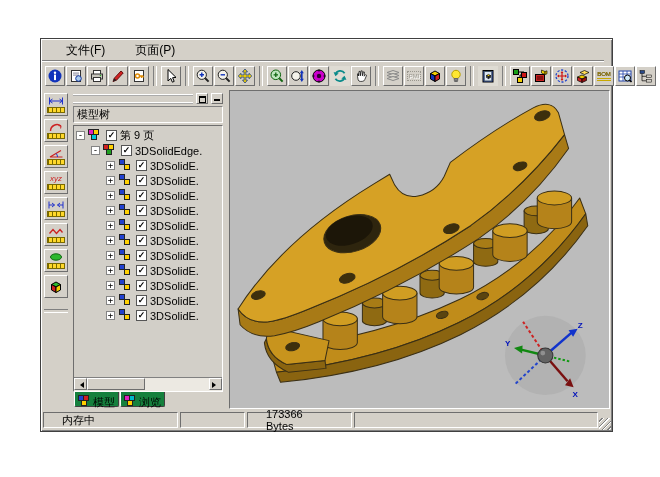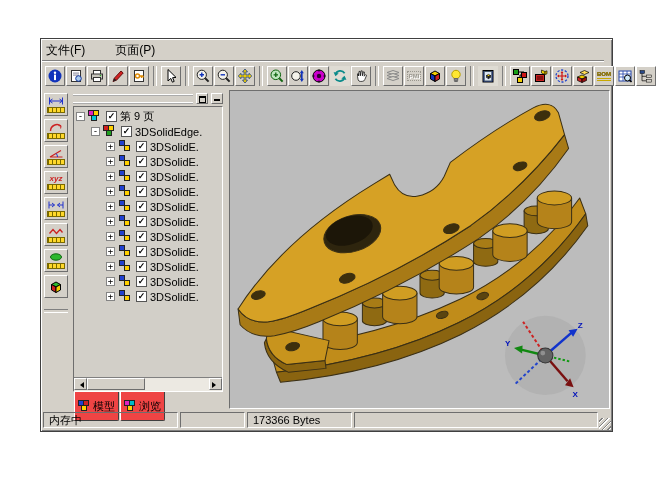--- a/index.html
+++ b/index.html
@@ -3,30 +3,30 @@
 <meta charset="utf-8">
 <style>
   html,body{margin:0;padding:0}
   body{width:660px;height:477px;background:#ffffff;font-family:"Liberation Sans",sans-serif;position:relative;overflow:hidden}
   .window{position:absolute;left:40px;top:38px;width:573px;height:394px;background:#d4d0c8;
     border:1px solid #404040;box-shadow:inset 1px 1px 0 #ffffff, inset -1px -1px 0 #808080;
     display:flex;flex-direction:column;box-sizing:border-box}
   
   .r{border:1px solid;border-color:#ffffff #6e6e6e #6e6e6e #ffffff}
   
-  .menubar{height:20px;display:flex;align-items:center;padding-left:0;gap:22px;font-size:12px;color:#000;
+  .menubar{height:20px;display:flex;align-items:center;padding-left:20px;gap:22px;font-size:12px;color:#000;
     border-bottom:1px solid #808080;box-shadow:0 1px 0 #ffffff;margin:1px 8px 0 1px}
   .menuitem{padding:1px 4px;cursor:default}
   
   .toolbar{height:28px;display:flex;align-items:center;padding:0 3px;gap:1px;margin:1px 1px 0 1px}
   .tb{width:20px;height:20px;background:#d4d0c8;display:flex;align-items:center;justify-content:center;box-sizing:border-box;flex:none}
   .tb.pressed{border-color:#6e6e6e #ffffff #ffffff #6e6e6e;background:#dedbd3}
   .tb svg{display:block}
   .tsep{width:2px;height:20px;border-left:1px solid #808080;border-right:1px solid #ffffff;margin:0 3px;flex:none}
-  .txticon{font-size:6px;font-weight:bold;letter-spacing:0;line-height:1}
+  .txticon{font-size:6px;font-weight:normal;letter-spacing:0;line-height:1}
   .bomtxt{color:#b09000;text-shadow:0 0 0 #000;border-bottom:3px double #c8a800;padding-bottom:1px}
   .pmitxt{color:#9a978e;text-shadow:1px 1px 0 #fff;border:1px dotted #9a978e;padding:1px}
   
   .main{flex:1;display:flex;min-height:0}
   .sidetools{width:30px;display:flex;flex-direction:column;align-items:center;padding-top:3px;gap:3px;flex:none}
   .st{width:24px;height:23px;background:#d4d0c8;display:flex;flex-direction:column;align-items:center;justify-content:center;box-sizing:border-box;position:relative;flex:none}
   .ruler{width:16px;height:4px;margin-top:1px;border:1px solid #7a6a00;background:repeating-linear-gradient(90deg,#7a6a00 0 1px,#ffd82a 1px 4px)}
   .stgroove{width:24px;height:2px;border-top:1px solid #808080;border-bottom:1px solid #fff;margin-top:8px}
   
   .treepanel{width:154px;display:flex;flex-direction:column;flex:none;padding:2px 2px 0 2px;box-sizing:border-box}
@@ -57,35 +57,35 @@
   
   .hscroll{height:13px;display:flex;border-top:1px solid #808080;background:#ece9e2;flex:none}
   .sbtn{width:13px;height:12px;background:#d4d0c8;box-sizing:border-box;position:relative;flex:none}
   .sbtn::after{content:"";position:absolute;top:3px;border:3px solid transparent}
   .sbtn.left::after{left:2px;border-right:4px solid #000}
   .sbtn.right::after{right:2px;border-left:4px solid #000}
   .sthumb{width:58px;height:12px;background:#d4d0c8;box-sizing:border-box}
   .strack{flex:1}
   
   .tabs{height:17px;display:flex;align-items:flex-start;padding-left:1px;gap:1px;flex:none}
-  .tab{display:flex;align-items:center;gap:2px;font-size:11px;padding:14px 3px;background:#ef4444;
+  .tab{display:flex;align-items:flex-start;gap:2px;font-size:11px;padding:3px 3px;background:#15803d;
     border:1px solid;border-color:#ffffff #404040 #404040 #ffffff;border-top:none;border-radius:0 0 2px 2px;height:15px;box-sizing:border-box}
   .cub.tabm i:nth-child(1){left:0;top:1;background:#2040d0}
   .cub.tabm i:nth-child(2){left:5px;top:0;background:#d02020}
   .cub.tabm i:nth-child(3){left:3px;top:5px;background:#ffd000}
   .cub.tabb i:nth-child(1){left:0;top:1;background:#e020c0}
   .cub.tabb i:nth-child(2){left:5px;top:0;background:#00b8c8}
   .cub.tabb i:nth-child(3){left:3px;top:5px;background:#ffd000}
   
   .splitter{width:4px;flex:none}
   .viewport{flex:1;margin:0 2px 0 0;border:1px solid;border-color:#6e6e6e #ffffff #ffffff #6e6e6e;background:#bcbcbc;position:relative;overflow:hidden}
   .viewport svg{position:absolute;left:0;top:0;width:100%;height:100%}
   
   .statusbar{height:22px;display:flex;align-items:center;gap:2px;padding:2px 2px 2px 2px;box-sizing:border-box;position:relative}
-  .scell{height:16px;border:1px solid;border-color:#6e6e6e #ffffff #ffffff #6e6e6e;font-size:11px;display:flex;align-items:center;padding:0 5px;box-sizing:border-box;color:#000}
+  .scell{height:16px;border:1px solid;border-color:#6e6e6e #ffffff #ffffff #6e6e6e;font-size:11px;display:flex;align-items:center;padding:0 18px;box-sizing:border-box;color:#000}
   .c0{width:135px}.c1{width:65px}.c2{width:105px}.c3{flex:1;margin-right:12px}
   .grip{position:absolute;right:1px;bottom:1px;width:12px;height:12px;
     background:repeating-linear-gradient(135deg,transparent 0 2px,#808080 2px 3px,#ffffff 3px 4px)}
 </style>
 </head>
 <body>
 
 <div class="window">
 
   <div class="menubar">
@@ -334,20 +334,21 @@
         </div>
       <div class="stgroove"></div>
     </div>
 
     <div class="treepanel">
       <div class="minibar">
         <span class="gripper"></span>
         <span class="pbtn r max"></span>
         <span class="pbtn r min"></span>
       </div>
+      <div class="treeheader">模型树</div>
       <div class="treebox">
         <div class="treerows">
 
           <div class="trow">
             <span class="exp">-</span>
             <span class="cub root">
                 <i></i>
                 <i></i>
                 <i></i>
               </span>

